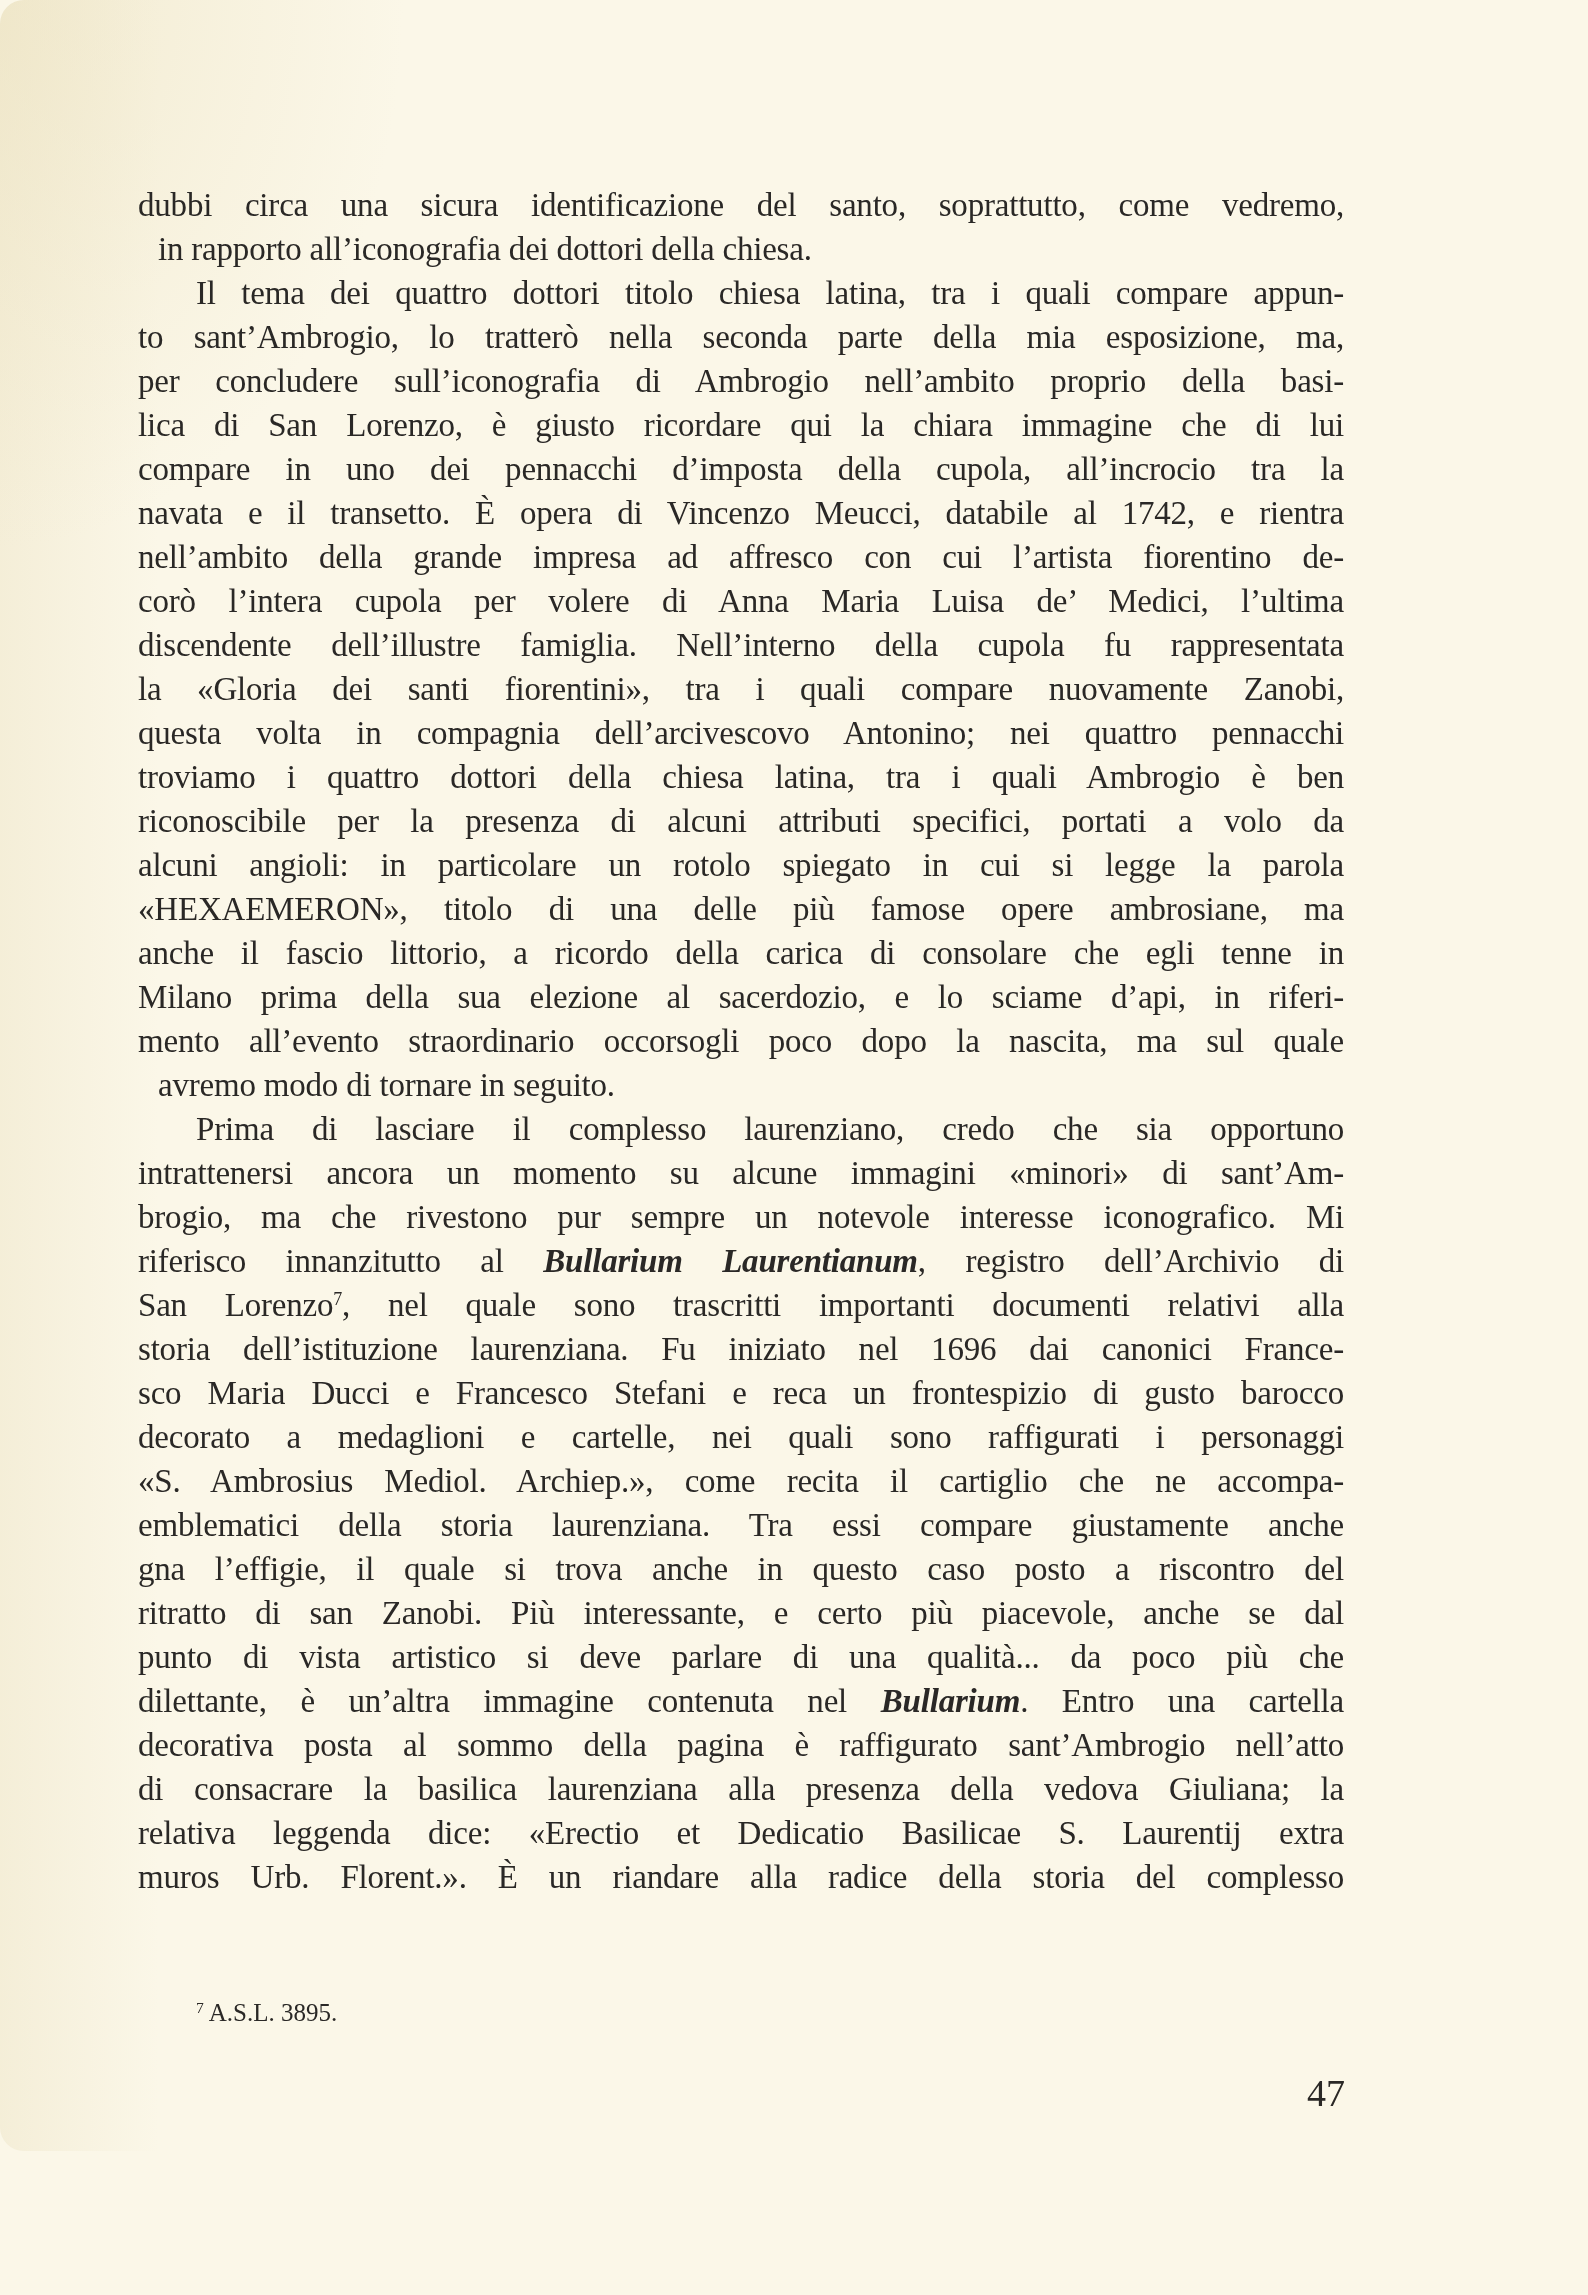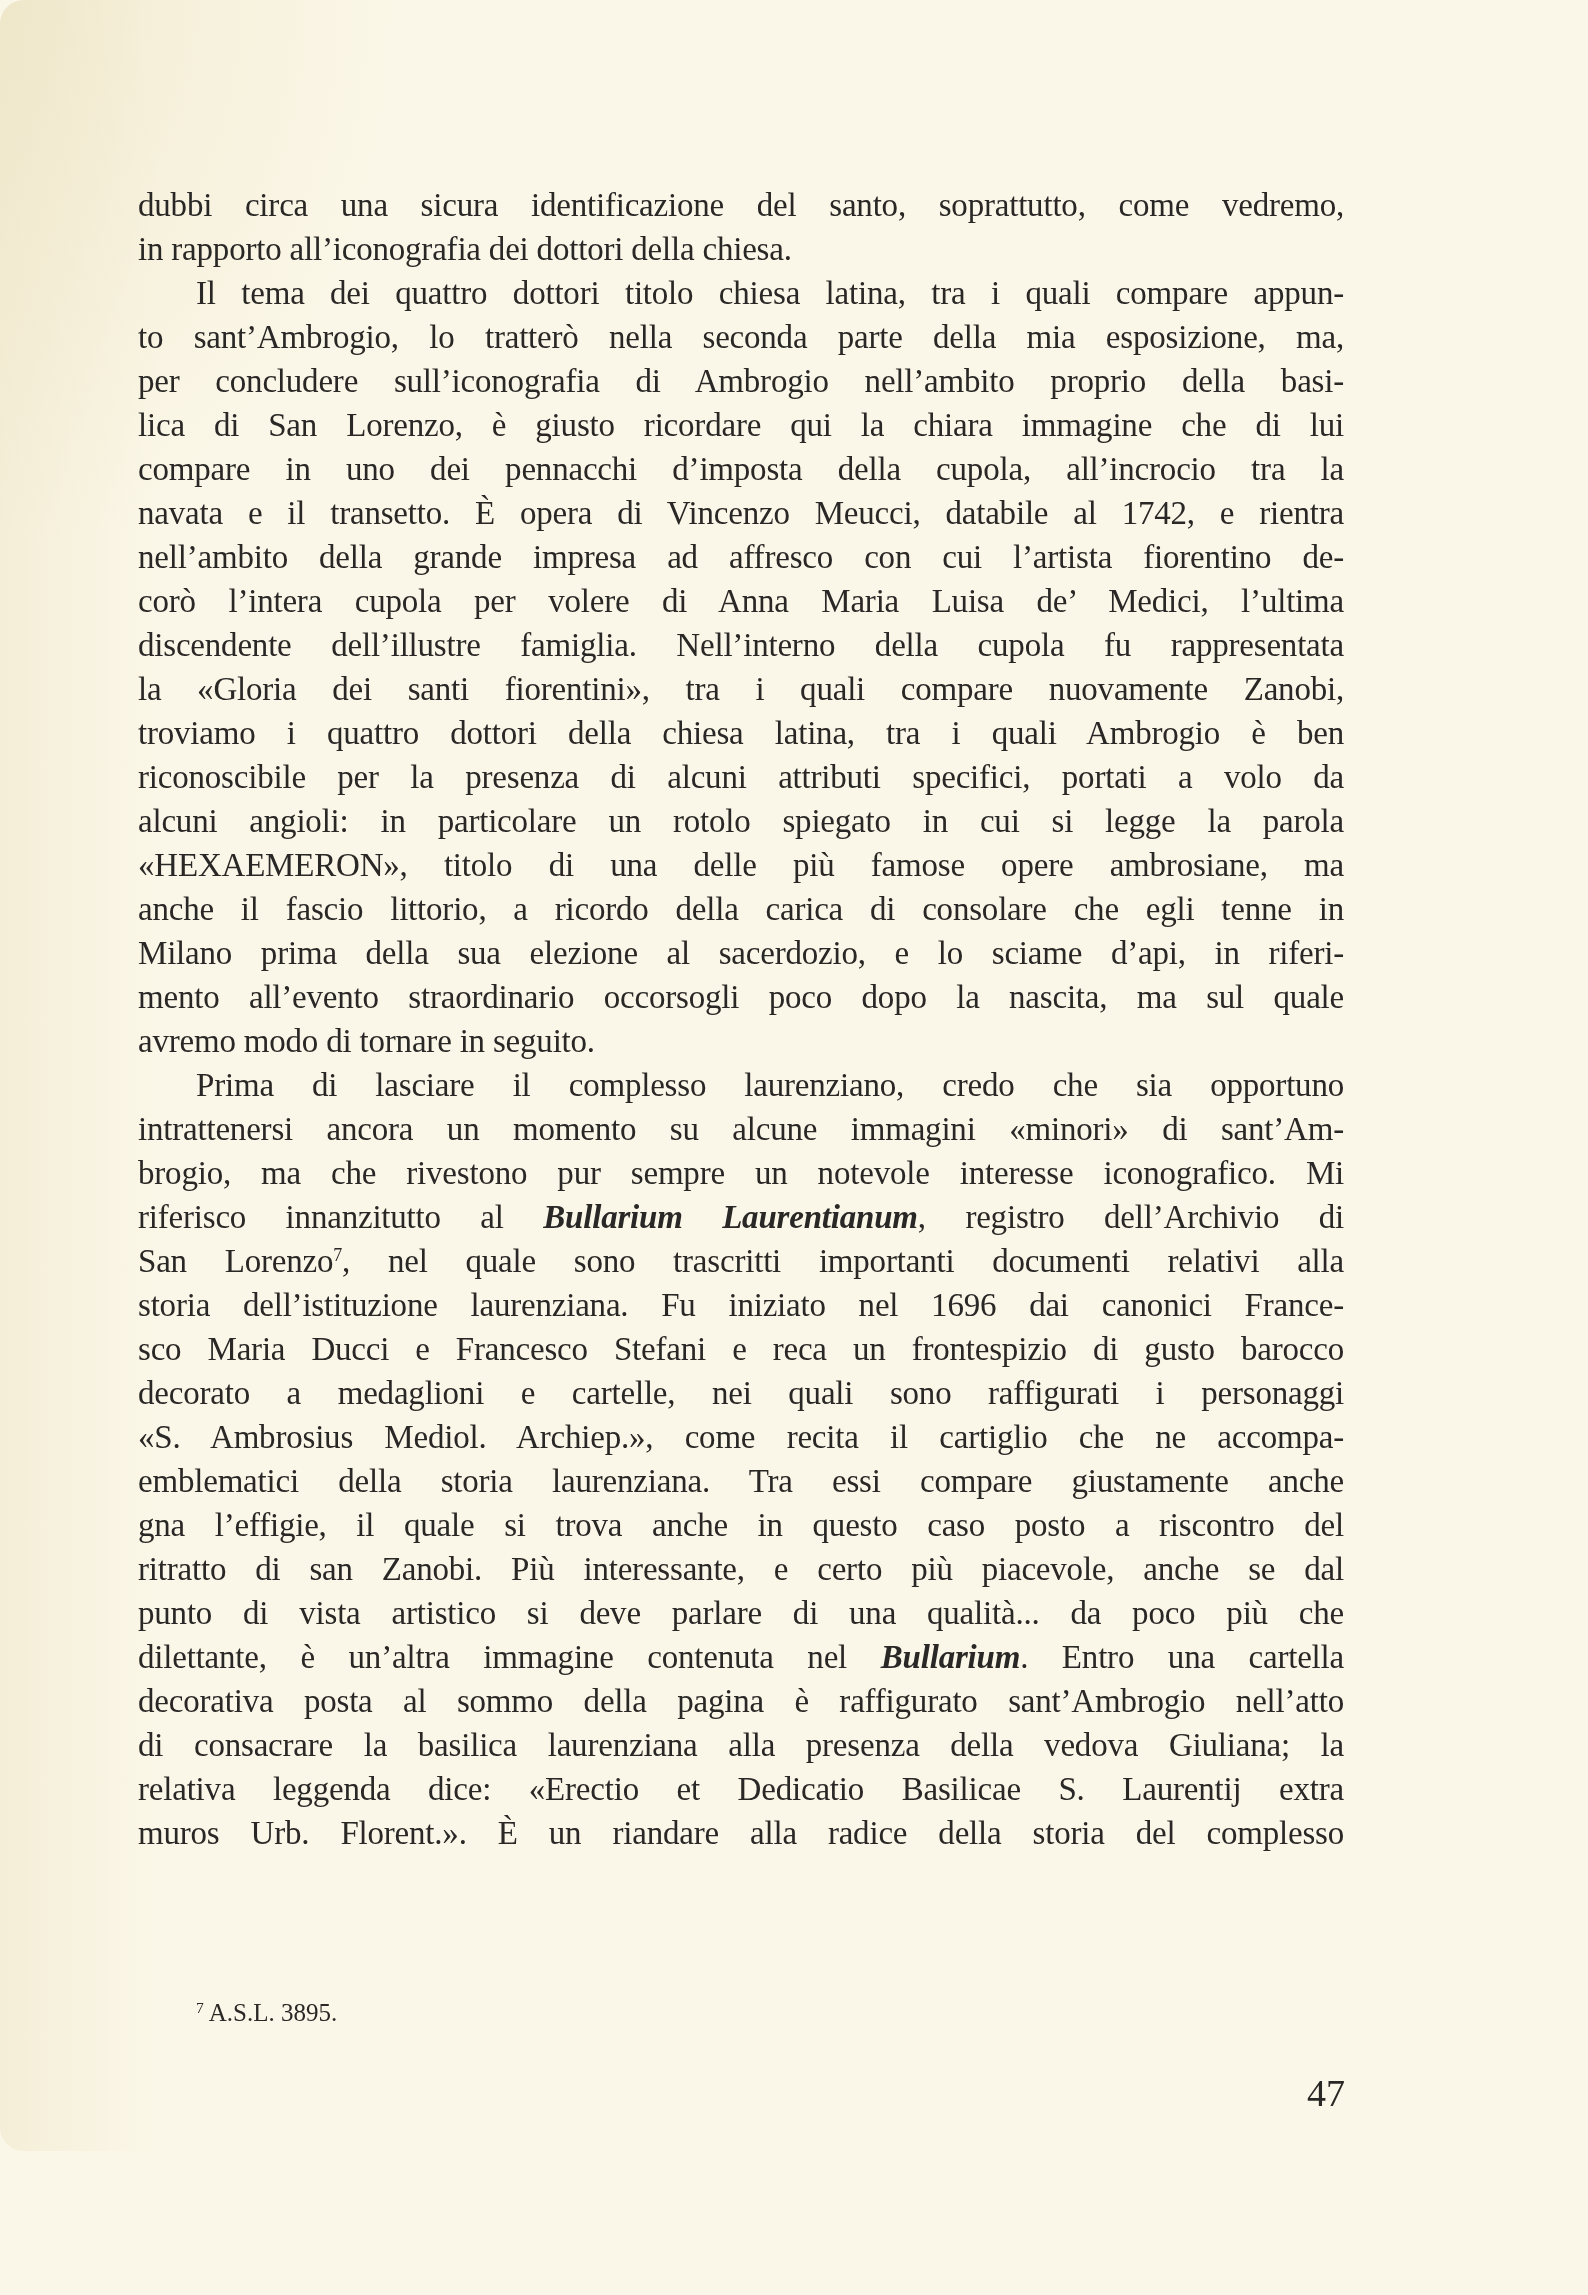--- a/index.html
+++ b/index.html
@@ -36,20 +36,21 @@
       height: 44px;
       line-height: 44px;
       font-size: 33px;
       white-space: nowrap;
       text-align: justify;
       text-align-last: justify;
       letter-spacing: -0.2px;
     }
     .line.last {
       text-align-last: left;
+      margin-left: 20px;
     }
     .line.indent {
       padding-left: 58px;
     }
     .line i, .it {
       font-style: italic;
       font-weight: bold;
     }
     sup.fn {
       font-size: 18px;
@@ -88,20 +89,21 @@
     <span class="line indent">Il tema dei quattro dottori titolo chiesa latina, tra i quali compare appun-</span>
     <span class="line">to sant’Ambrogio, lo tratterò nella seconda parte della mia esposizione, ma,</span>
     <span class="line">per concludere sull’iconografia di Ambrogio nell’ambito proprio della basi-</span>
     <span class="line">lica di San Lorenzo, è giusto ricordare qui la chiara immagine che di lui</span>
     <span class="line">compare in uno dei pennacchi d’imposta della cupola, all’incrocio tra la</span>
     <span class="line">navata e il transetto. È opera di Vincenzo Meucci, databile al 1742, e rientra</span>
     <span class="line">nell’ambito della grande impresa ad affresco con cui l’artista fiorentino de-</span>
     <span class="line">corò l’intera cupola per volere di Anna Maria Luisa de’ Medici, l’ultima</span>
     <span class="line">discendente dell’illustre famiglia. Nell’interno della cupola fu rappresentata</span>
     <span class="line">la «Gloria dei santi fiorentini», tra i quali compare nuovamente Zanobi,</span>
+    <span class="line">questa volta in compagnia dell’arcivescovo Antonino; nei quattro pennacchi</span>
     <span class="line">troviamo i quattro dottori della chiesa latina, tra i quali Ambrogio è ben</span>
     <span class="line">riconoscibile per la presenza di alcuni attributi specifici, portati a volo da</span>
     <span class="line">alcuni angioli: in particolare un rotolo spiegato in cui si legge la parola</span>
     <span class="line">«HEXAEMERON», titolo di una delle più famose opere ambrosiane, ma</span>
     <span class="line">anche il fascio littorio, a ricordo della carica di consolare che egli tenne in</span>
     <span class="line">Milano prima della sua elezione al sacerdozio, e lo sciame d’api, in riferi-</span>
     <span class="line">mento all’evento straordinario occorsogli poco dopo la nascita, ma sul quale</span>
     <span class="line last">avremo modo di tornare in seguito.</span>
     <span class="line indent">Prima di lasciare il complesso laurenziano, credo che sia opportuno</span>
     <span class="line">intrattenersi ancora un momento su alcune immagini «minori» di sant’Am-</span>

